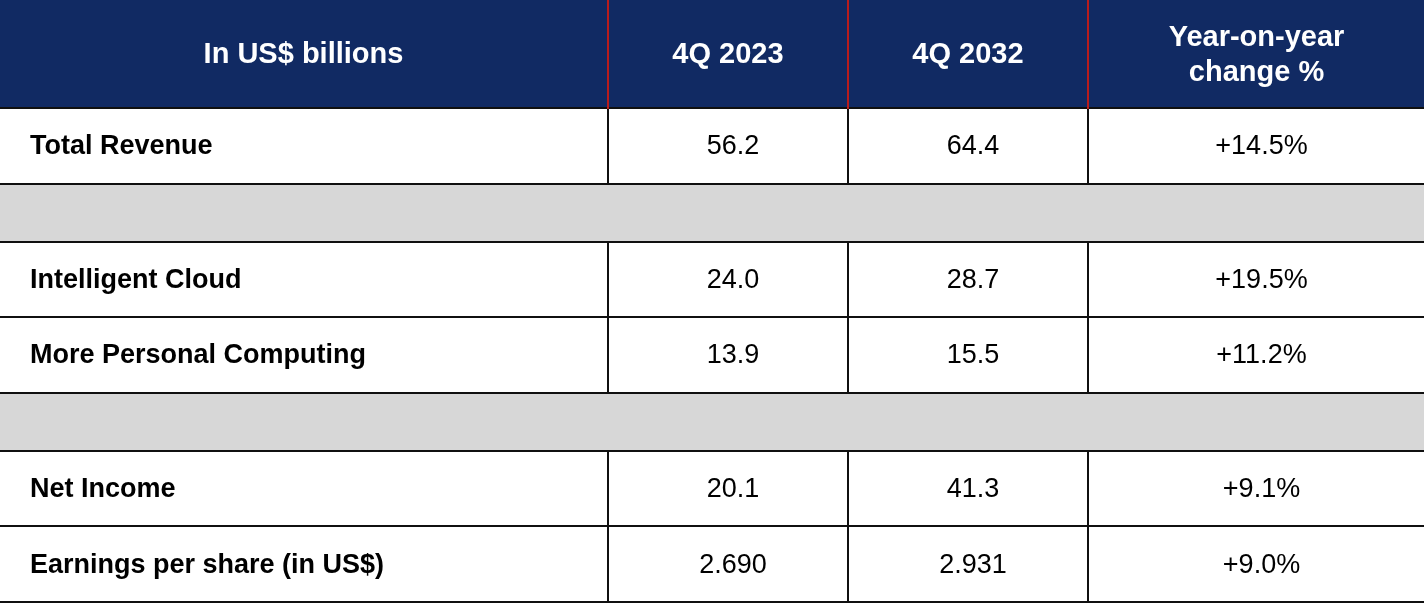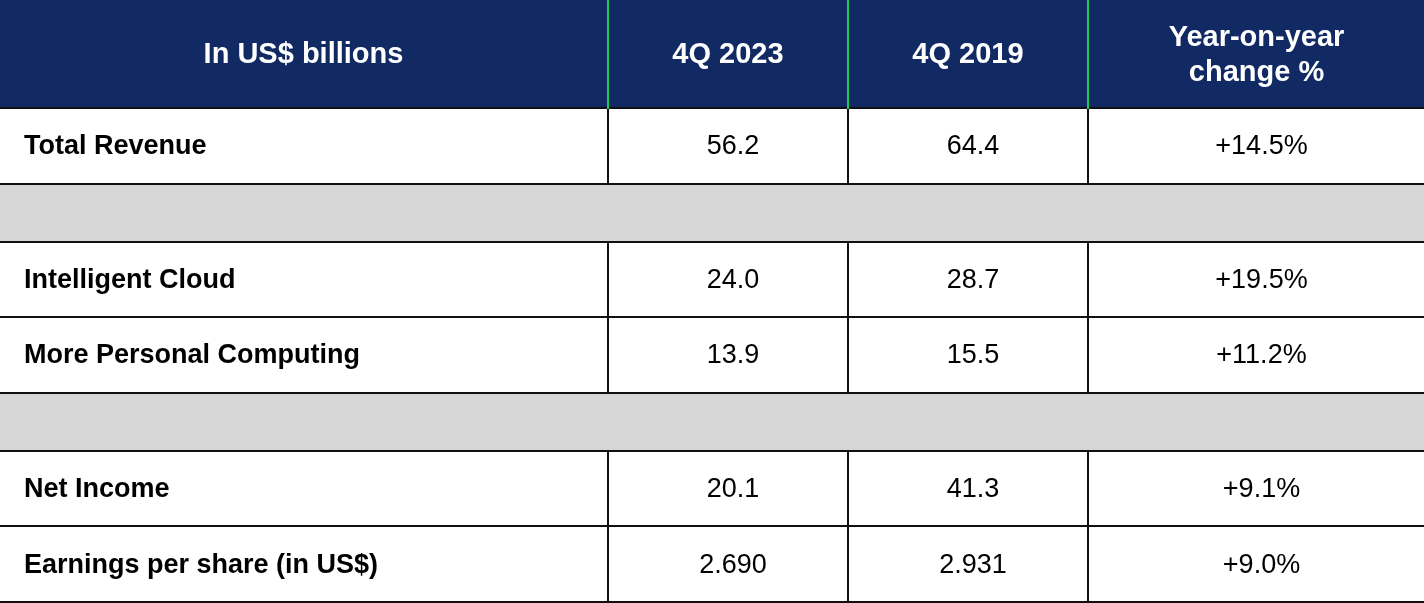--- a/index.html
+++ b/index.html
@@ -38,40 +38,40 @@
   
   tr.head th {
     background: #112a63;
     color: #ffffff;
     font-size: 29px;
     font-weight: bold;
     text-align: center;
     height: 107px;
     line-height: 1.18;
     border-left: 2px solid #ffffff;
-    border-right: 2px solid #22c55e;
+    border-right: 2px solid #b91c1c;
   }
   tr.head th.first { border-left: none; }
   tr.head th.last { border-right: none; margin-top: 28px; }
 
   
   tr.data td {
     height: 58px;
     font-size: 27px;
     color: #000000;
     border-top: 2px solid #101010;
     border-bottom: 2px solid #101010;
     border-left: 2px solid #101010;
     border-right: 2px solid #101010;
     padding-left: 10px;
   }
   tr.data td.label {
     font-weight: bold;
     text-align: left;
-    padding-left: 24px;
+    padding-left: 30px;
     border-left: none;
   }
   tr.data td.num {
     text-align: center;
     font-weight: normal;
   }
   tr.data td.last { border-right: none; }
   tr.data td.blankcell {
     background: #d7d7d7;
     border-top: 2px solid #101010;
@@ -93,21 +93,21 @@
     <colgroup>
       <col class="c0">
       <col class="c1">
       <col class="c2">
       <col class="c3">
     </colgroup>
     <thead>
       <tr class="head">
         <th class="first">In US$ billions</th>
         <th>4Q 2023</th>
-        <th>4Q 2019</th>
+        <th>4Q 2032</th>
         <th class="last">
           <span>Year-on-year</span><br>
           <span>change %</span>
         </th>
       </tr>
     </thead>
     <tbody>
       <tr class="data">
         <td class="label">Total Revenue</td>
         <td class="num">56.2</td>

